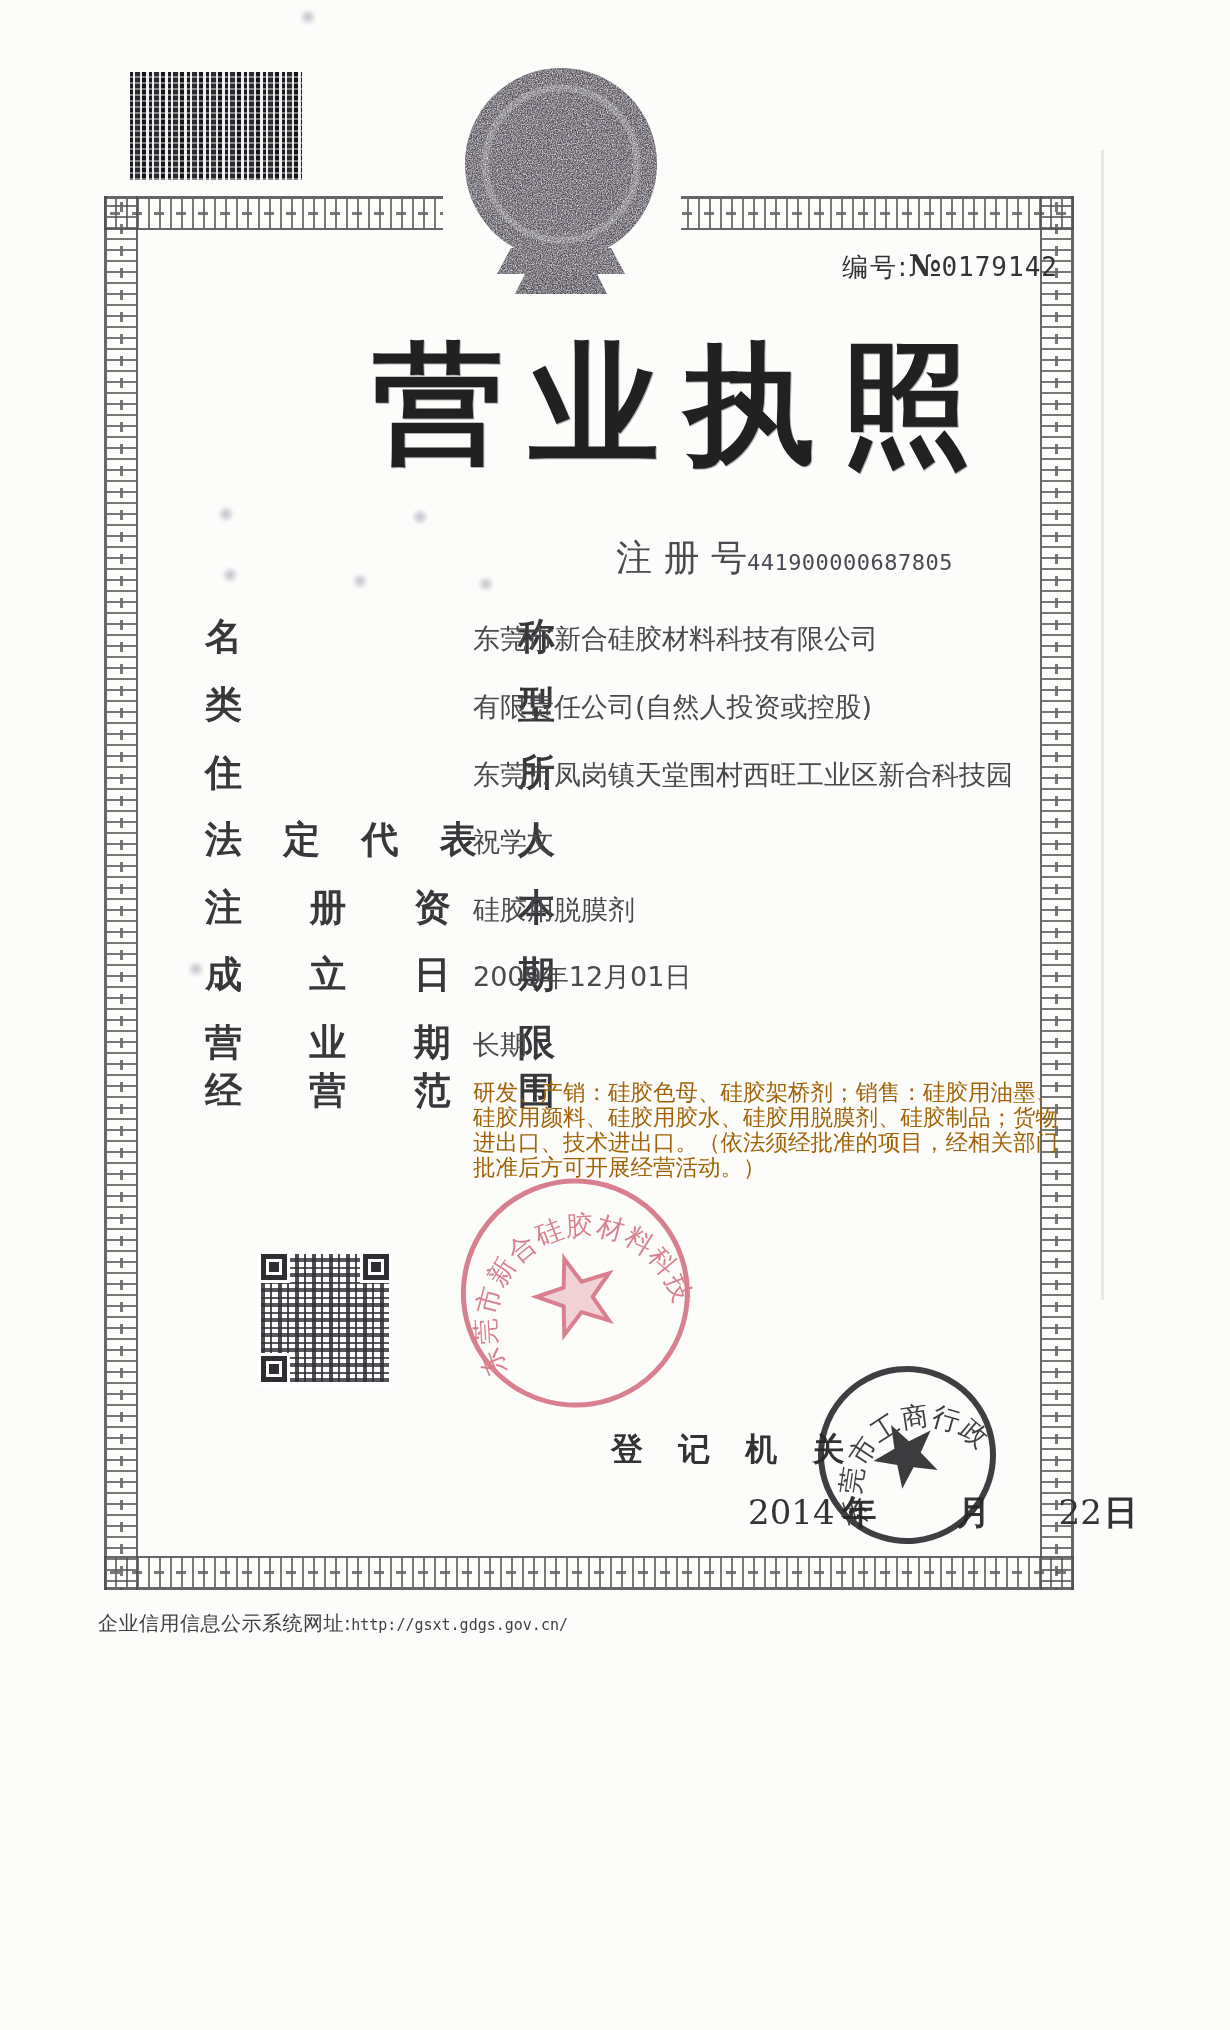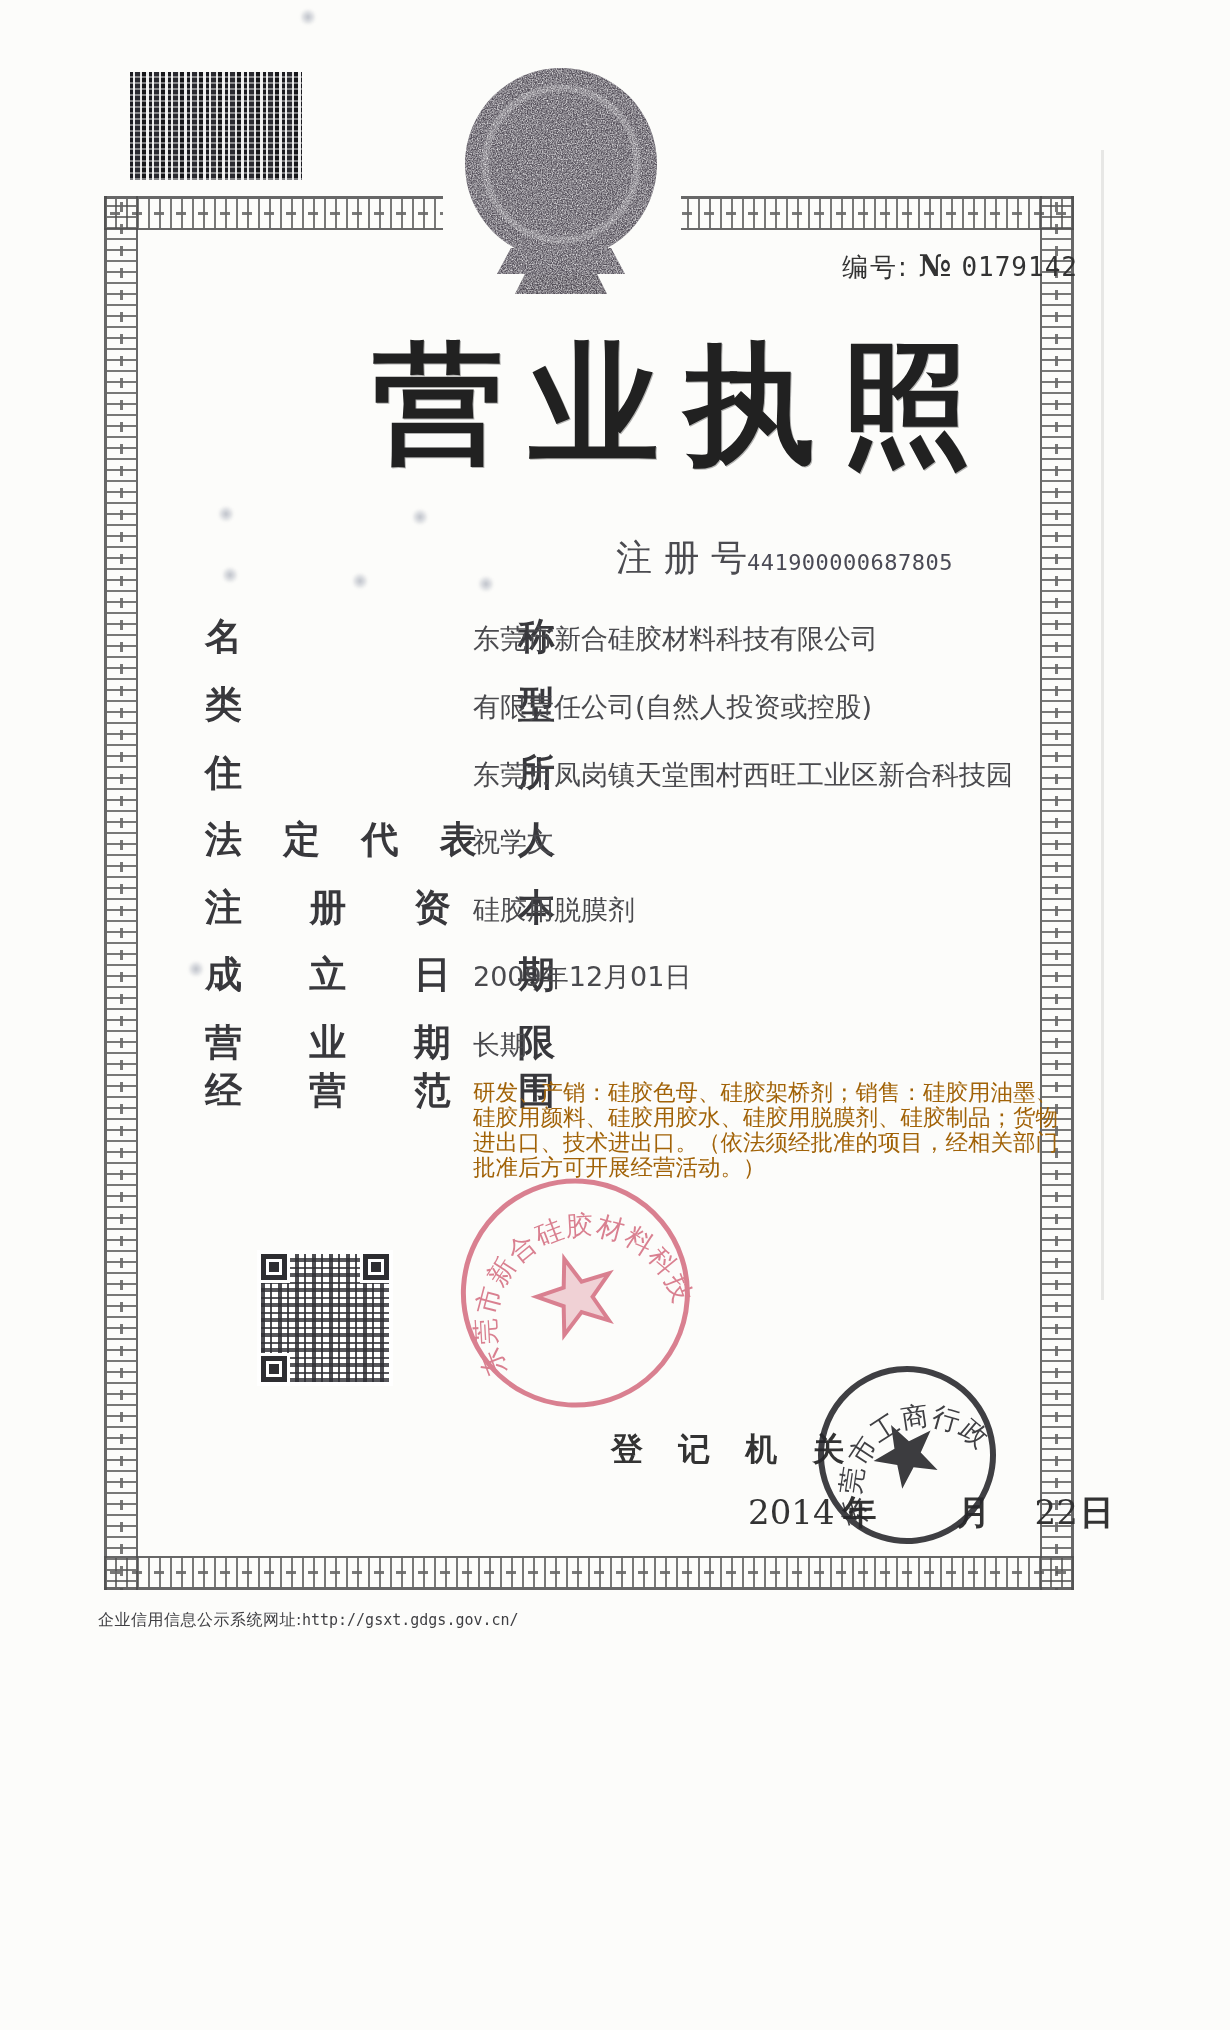--- a/index.html
+++ b/index.html
@@ -37,21 +37,21 @@
       repeating-linear-gradient(0deg, rgba(80,80,80,.9) 0 2px, transparent 2px 11px);
     background-size:3px 22px,100% 11px;
     background-position:13px 0,0 0;
     background-repeat:repeat-y,repeat;
   }
   .band.top{left:104px;top:196px;width:970px;}
   .band.bottom{left:104px;top:1556px;width:970px;transform:scaleY(-1);}
   .band.left{left:104px;top:196px;height:1394px;}
   .band.right{left:1040px;top:196px;height:1394px;transform:scaleX(-1);}
   
-  .serial{position:absolute;left:842px;top:248px;display:flex;align-items:baseline;gap:10px;z-index:4;color:#333;}
+  .serial{position:absolute;left:842px;top:248px;display:flex;align-items:baseline;z-index:4;color:#333;}
   .serial .lab{font-size:26px;letter-spacing:2px;}
   .serial .nomark{font-size:30px;font-weight:bold;font-family:"DejaVu Serif",serif;}
   .serial .num{font-size:26px;font-family:"DejaVu Sans Mono",monospace;letter-spacing:1px;}
   
   .title{
     position:absolute;left:104px;top:318px;width:1162px;text-align:center;z-index:4;
     font-size:130px;font-weight:bold;letter-spacing:26px;color:#212121;
     text-shadow:1px 1px 0 rgba(40,40,40,.35);filter:blur(.3px);
   }
   
@@ -83,25 +83,25 @@
   
   .seal{position:absolute;z-index:6;}
   .seal-red{left:444px;top:1163px;}
   .seal-black{left:804px;top:1352px;}
   
   .registrar{position:absolute;left:611px;top:1428px;font-size:32px;font-weight:600;color:#333;letter-spacing:12px;z-index:4;white-space:nowrap;}
   .dateline{position:absolute;left:748px;top:1490px;display:flex;align-items:baseline;z-index:4;color:#333;font-size:34px;}
   .dateline .yr{font-family:"DejaVu Serif",serif;}
   .dateline .u1{margin-left:8px;font-weight:600;}
   .dateline .u2{margin-left:80px;font-weight:600;}
-  .dateline .dy{margin-left:44px;font-family:"DejaVu Serif",serif;}
+  .dateline .dy{margin-left:68px;font-family:"DejaVu Serif",serif;}
   .dateline .u3{margin-left:2px;font-weight:600;}
   
   .footer-left{position:absolute;left:98px;top:1610px;display:flex;align-items:baseline;z-index:4;color:#3f3f43;}
-  .footer-left .cjk{font-size:16px;letter-spacing:.5px;}
+  .footer-left .cjk{font-size:20px;letter-spacing:.5px;}
   .footer-left .url{font-size:15px;font-family:"DejaVu Sans Mono",monospace;}
   .footer-right{position:absolute;left:690px;top:1606px;width:392px;text-align:right;font-size:20px;font-weight:600;color:#343438;z-index:4;}
   
   .smudge{position:absolute;width:16px;height:18px;background:radial-gradient(circle,rgba(90,100,125,.4),transparent 70%);filter:blur(1px);z-index:3;}
   .shadow-line{position:absolute;left:1101px;top:150px;width:3px;height:1150px;background:#b5b5b5;opacity:.3;z-index:0;}
   svg text{font-family:"DejaVu Sans",sans-serif;}
 </style>
 </head>
 <body>
 

